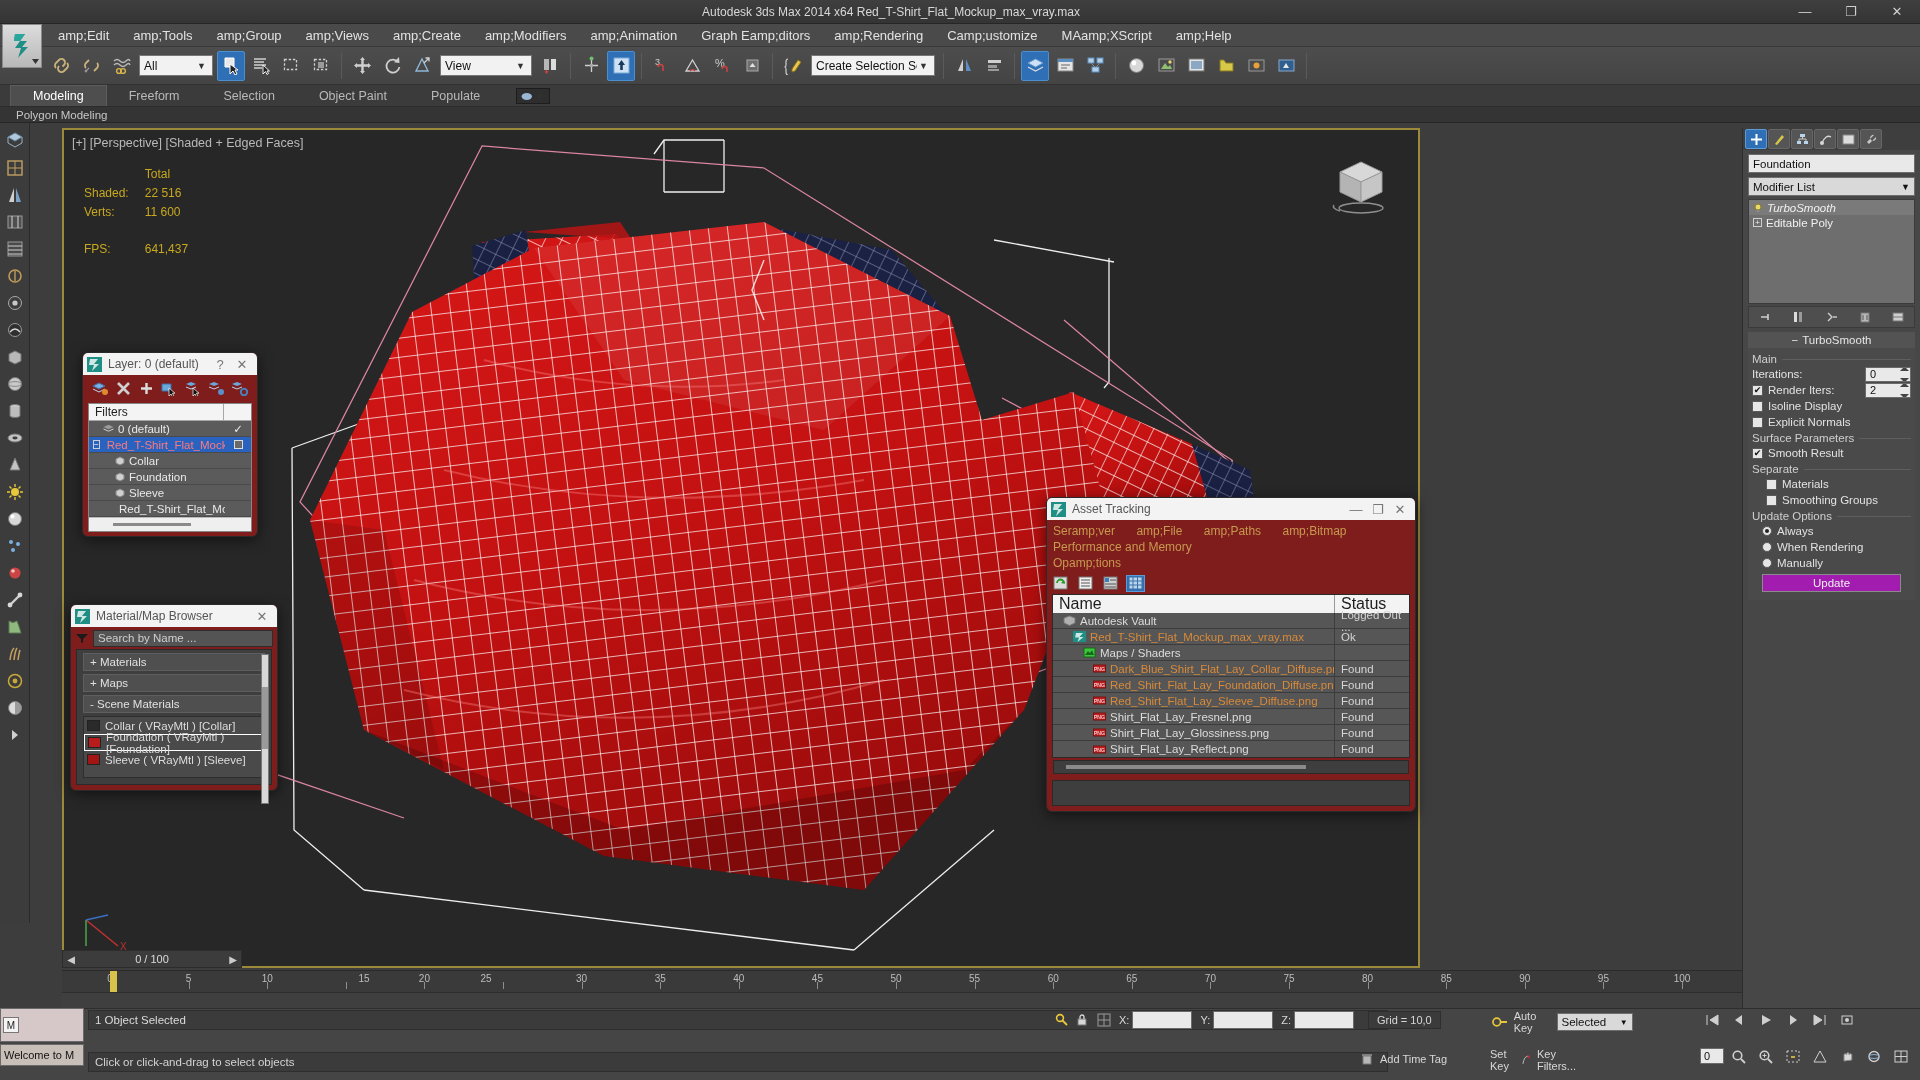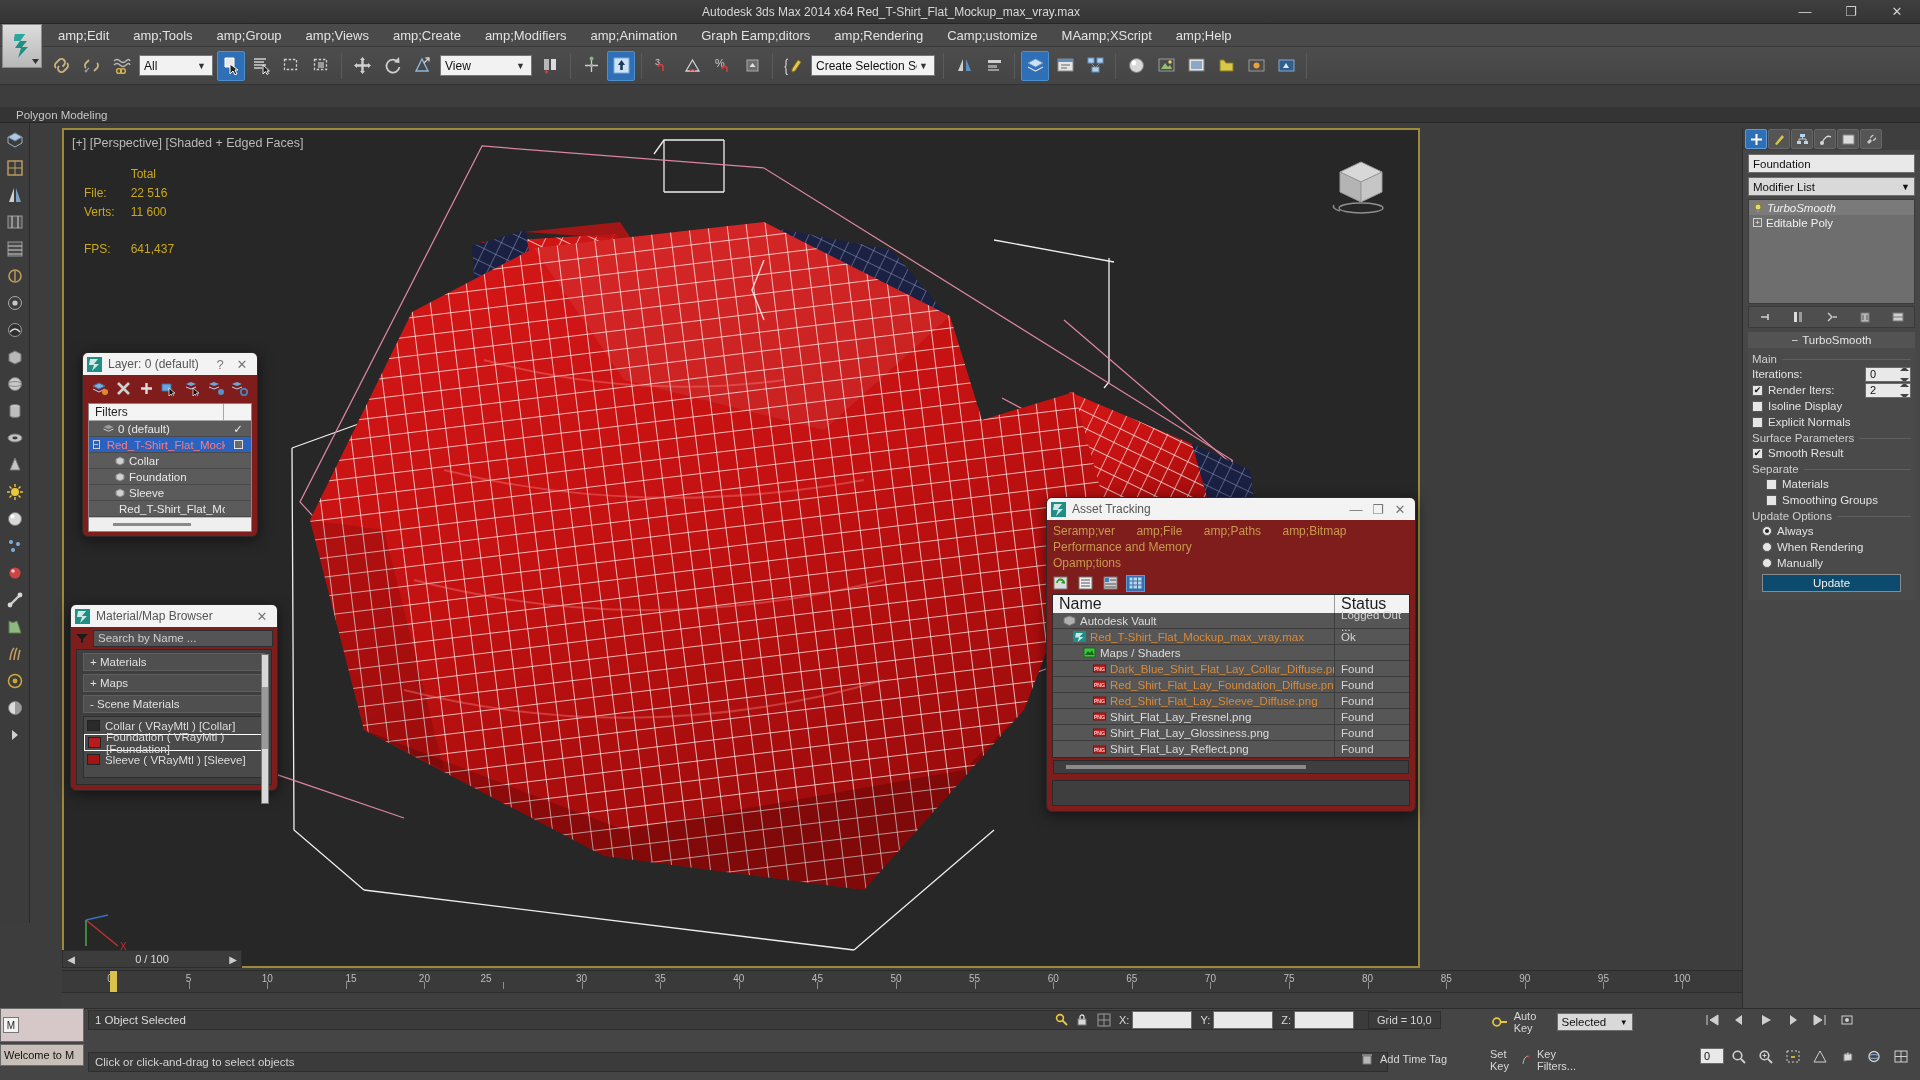--- a/index.html
+++ b/index.html
@@ -171,21 +171,21 @@
   .spin .ar i{ border-left:3px solid transparent; border-right:3px solid transparent;}
   .spin .ar i.u{ border-bottom:3px solid #444; }
   .spin .ar i.d{ border-top:3px solid #444; }
   .cbox{ width:11px; height:11px; background:#e6e6e6; border:1px solid #5a5a5a;
     margin-right:5px; display:flex; align-items:center; justify-content:center;
     font-size:9px; color:#111; flex:none; }
   .radio{ width:10px; height:10px; border-radius:50%; background:#e6e6e6;
     border:1px solid #5a5a5a; margin-right:5px; flex:none; position:relative; }
   .radio.on::after{ content:""; position:absolute; left:2px; top:2px; width:4px;
     height:4px; border-radius:50%; background:#222; }
-  .bigbtn{ height:18px; margin:3px 10px; background:#0c4a6e; border:1px solid #8a8a8a;
+  .bigbtn{ height:18px; margin:3px 10px; background:#a21caf; border:1px solid #8a8a8a;
     display:flex; align-items:center; justify-content:center; font-size:11.5px;
     color:#f0f0f0; }
 
   
   .timeline{ position:absolute; left:62px; top:970px; width:1680px; height:22px;
     background:#3a3a3a; border-top:1px solid #2a2a2a; }
   .ruler{ position:absolute; left:0; top:0; width:100%; height:22px; }
   .ruler .tk{ position:absolute; top:11px; width:1px; height:7px; background:#8e8e8e;}
   .ruler .tl{ position:absolute; top:2px; font-size:10px; color:#bdbdbd;
     transform:translateX(-50%); }
@@ -455,20 +455,34 @@
   </div>
   <div class="tbtn">
     <svg width="19" height="19" viewBox="0 0 19 19">
           <rect x="2" y="4" width="15" height="11" fill="#2f5f8f" stroke="#88a8c8"></rect>
           <path d="M6 12 L9 7 L12 12 Z" fill="#e6e6e6"></path>
         </svg>
   </div>
   <div class="tsep"></div>
 </div>
 
+<div class="ribbon">
+  <div style="width:10px"></div>
+  <div class="rtab active">Modeling</div>
+  <div class="rtab">Freeform</div>
+  <div class="rtab">Selection</div>
+  <div class="rtab">Object Paint</div>
+  <div class="rtab">Populate</div>
+  <div class="combo dark" style="width:34px;height:16px;margin-left:14px;margin-bottom:2px">
+    <svg width="12" height="9" viewBox="0 0 12 9">
+          <ellipse cx="6" cy="4.5" rx="5.4" ry="3.6" fill="#9ab8d4"></ellipse>
+        </svg>
+    <div class="arw">▾</div>
+  </div>
+</div>
 <div class="ribbon2">
   <span>Polygon Modeling</span>
 </div>
 
 <div class="rail">
   <div class="railbtn">
         <svg width="20" height="20" viewBox="0 0 20 20">
           <path d="M3 6 L10 2 L17 6 L10 10 Z" fill="#b0c8dc" stroke="#6a8aa8"></path>
           <path d="M3 6 v6 l7 4 l7-4 V6" fill="none" stroke="#9ab0c4"></path>
         </svg>
@@ -609,21 +623,21 @@
   <div class="vpLabel">[+] [Perspective] [Shaded + Edged Faces]</div>
 
   <div class="stats">
     <table>
       <tbody>
             <tr>
               <td></td>
               <td>Total</td>
             </tr>
       <tr>
-              <td>File:</td>
+              <td>Shaded:</td>
           <td>22 516</td>
             </tr>
       <tr>
               <td>Verts:</td>
           <td>11 600</td>
             </tr>
       <tr style="height:16px">
               <td></td>
               <td></td>
             </tr>
@@ -1222,21 +1236,21 @@
 </div>
 <div class="timeline">
   <div class="ruler" id="ruler">
         <div class="tk" style="left: 48px;"></div>
         <div class="tl" style="left: 48px;">0</div>
         <div class="tk" style="left: 126.6px;"></div>
         <div class="tl" style="left: 126.6px;">5</div>
         <div class="tk" style="left: 205.2px;"></div>
         <div class="tl" style="left: 205.2px;">10</div>
         <div class="tk" style="left: 283.8px;"></div>
-        <div class="tl" style="left: 289px;">15</div>
+        <div class="tl" style="left: 302px;">15</div>
         <div class="tk" style="left: 362.4px;"></div>
         <div class="tl" style="left: 362.4px;">20</div>
         <div class="tk" style="left: 441px;"></div>
         <div class="tl" style="left: 424px;">25</div>
         <div class="tk" style="left: 519.6px;"></div>
         <div class="tl" style="left: 519.6px;">30</div>
         <div class="tk" style="left: 598.2px;"></div>
         <div class="tl" style="left: 598.2px;">35</div>
         <div class="tk" style="left: 676.8px;"></div>
         <div class="tl" style="left: 676.8px;">40</div>

